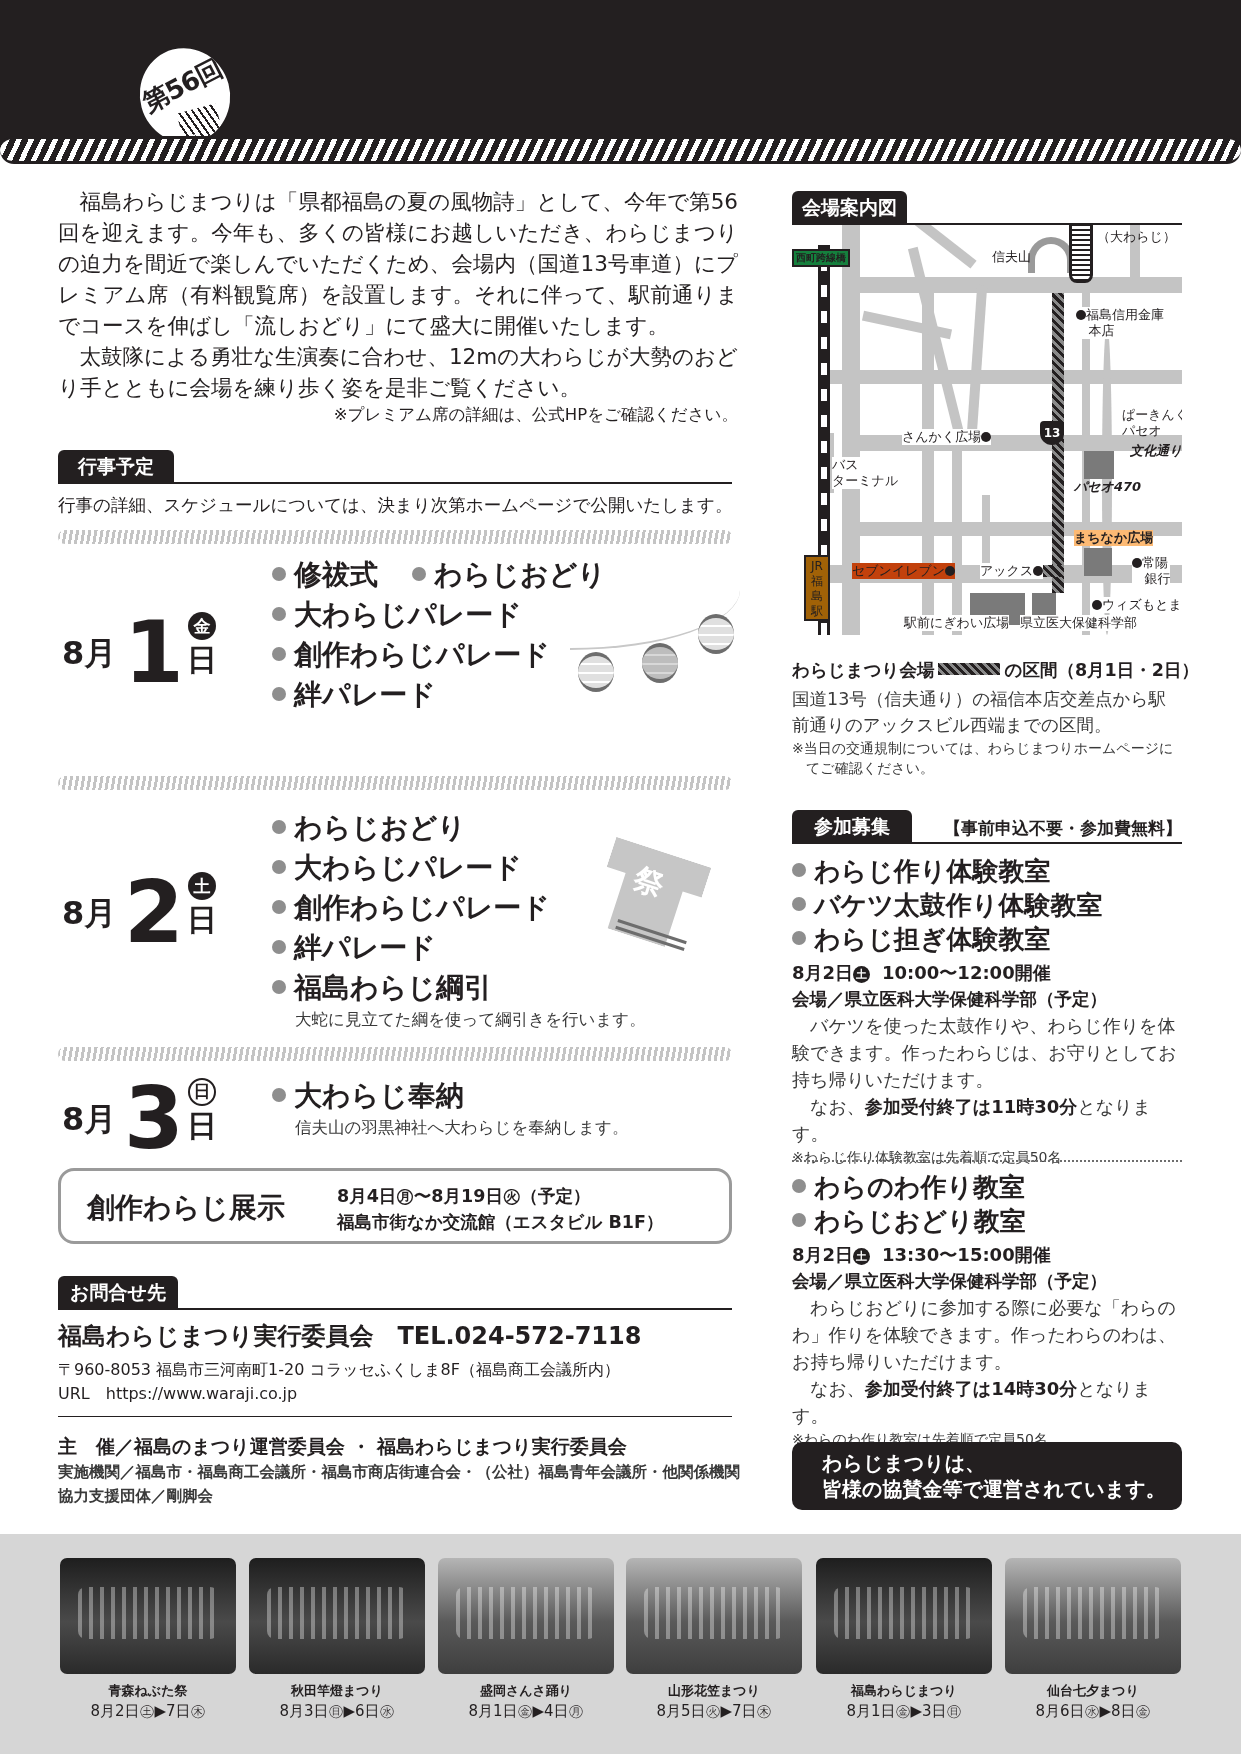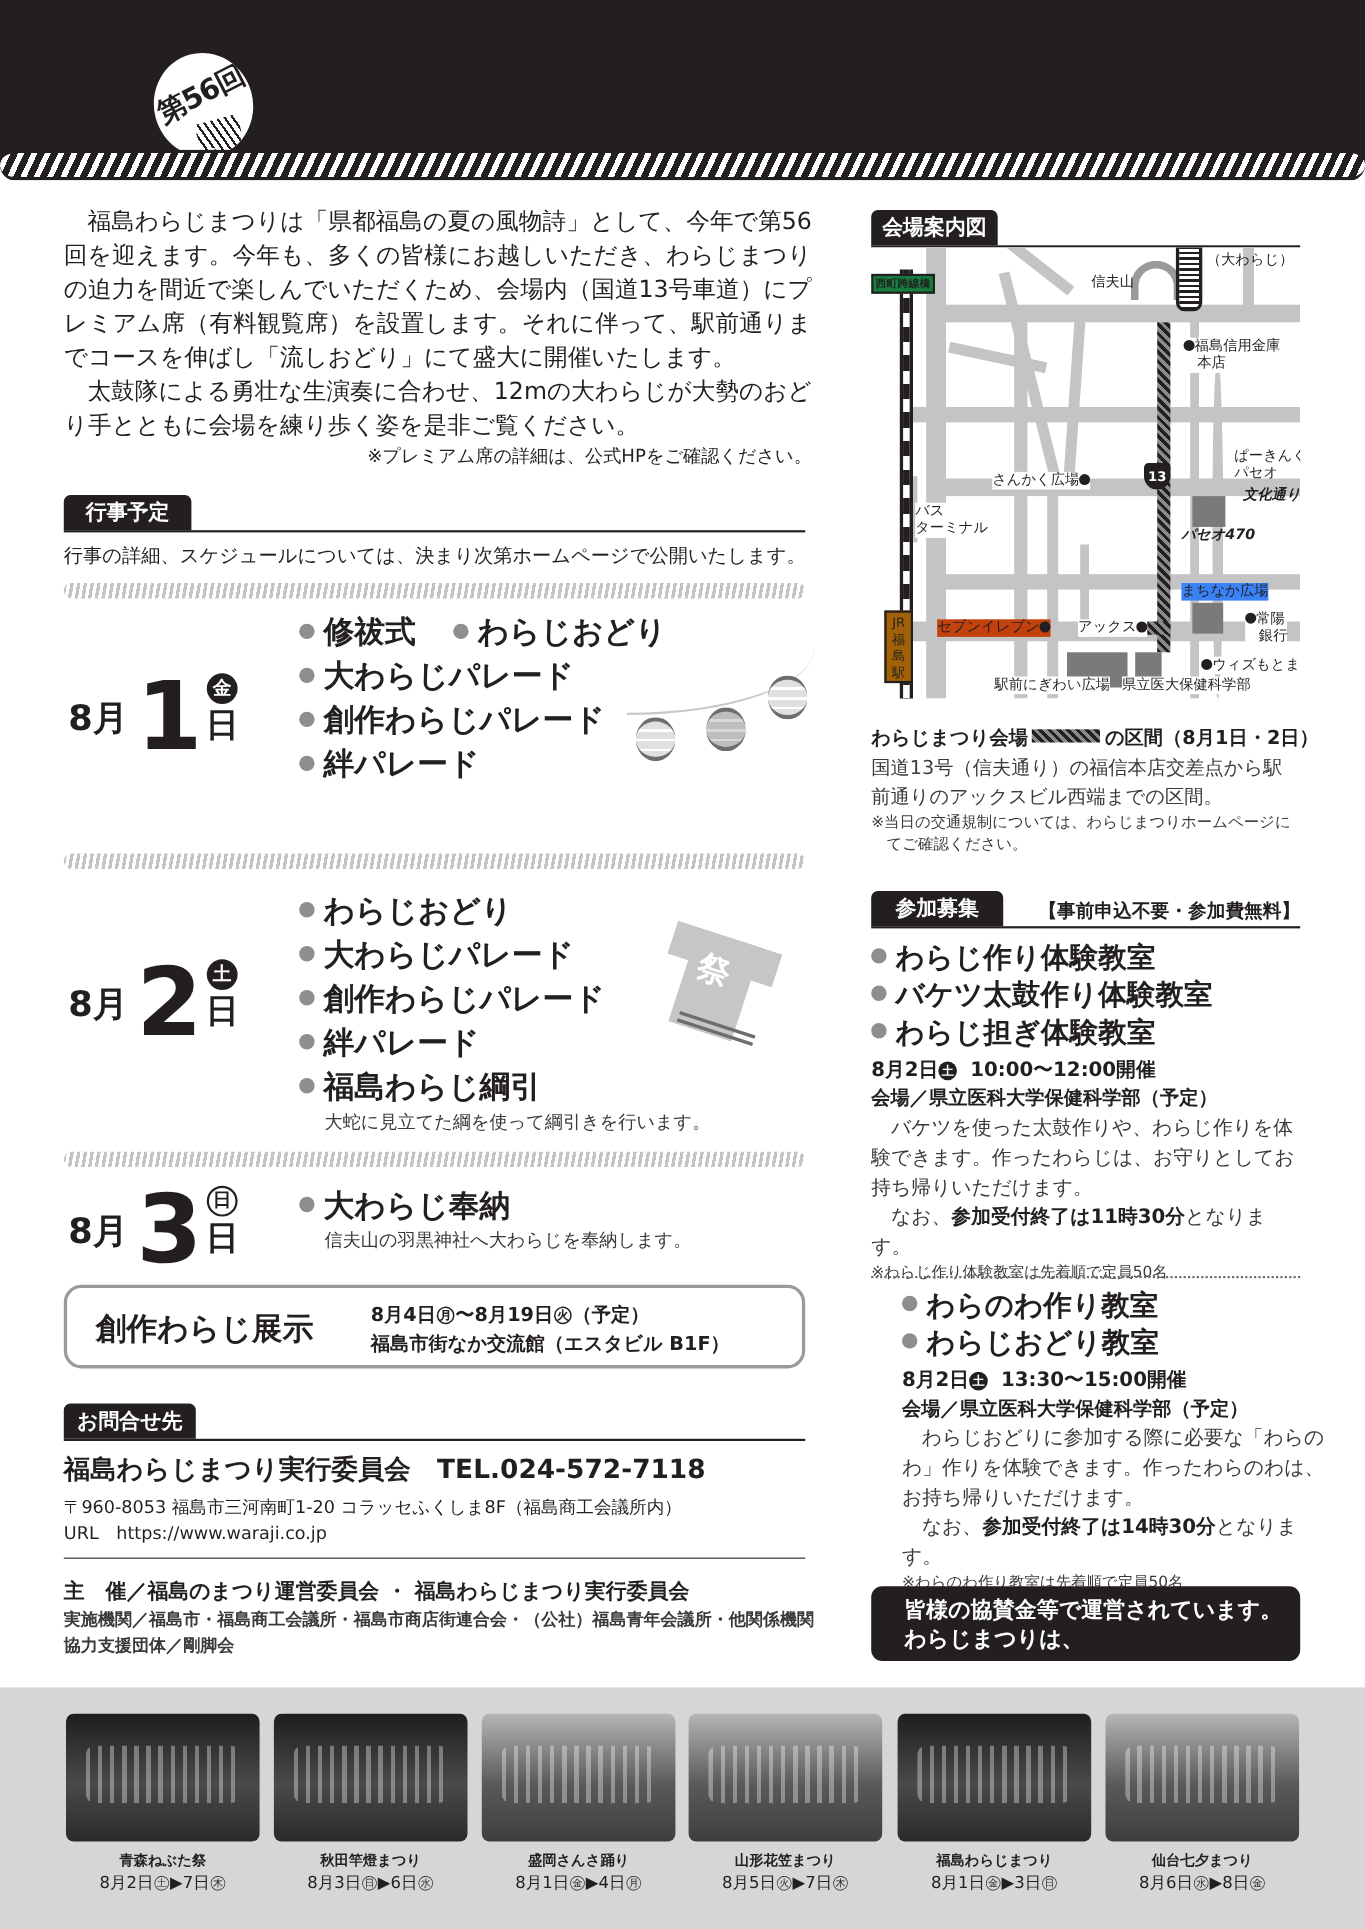--- a/index.html
+++ b/index.html
@@ -248,21 +248,21 @@
   <div class="blk" style="left:240px; top:368px; width:24px; height:32px;"></div>
 
   <div class="ml" style="left:305px; top:4px;">（大わらじ）</div>
   <div class="ml" style="left:200px; top:24px;">信夫山</div>
   <div class="ml" style="left:284px; top:82px; background:#fff;"><span class="pin"></span><span>福島信用金庫</span><br>&nbsp;&nbsp;&nbsp;<span>本店</span></div>
   <div class="ml" style="left:330px; top:182px;"><span>ぱーきんぐ</span><br><span>パセオ</span></div>
   <div class="ml b" style="left:338px; top:218px;text-align:center;">文化通り</div>
   <div class="ml b" style="left:282px; top:254px;">パセオ470</div>
   <div class="ml" style="left:110px; top:204px; background:#fff;"><span>さんかく広場</span><span class="pin"></span></div>
   <div class="ml" style="left:40px; top:232px; background:#fff;"><span>バス</span><br><span>ターミナル</span></div>
-  <div class="ml" style="left:282px; top:305px; background:#3b82f6;">まちなか広場</div>
+  <div class="ml" style="left:282px; top:305px; background:#fdba74;font-weight:bold;">まちなか広場</div>
   <div class="ml" style="left:340px; top:330px; background:#fff;"><span class="pin"></span><span>常陽</span><br>&nbsp;&nbsp;&nbsp;<span>銀行</span></div>
   <div class="ml" style="left:60px; top:338px; background:#c2410c;"><span>セブンイレブン</span><span class="pin"></span></div>
   <div class="ml" style="left:188px; top:338px; background:#fff;"><span>アックス</span><span class="pin"></span></div>
   <div class="ml" style="left:300px; top:372px; background:#fff;"><span class="pin"></span><span>ウィズもとまち</span></div>
   <div class="ml" style="left:112px; top:390px; background:#fff;">駅前にぎわい広場</div>
   <div class="ml" style="left:228px; top:390px; background:#fff;">県立医大保健科学部</div>
 </div>
 <div class="map-cap">
   <div class="map-cap-title"><span>わらじまつり会場</span><span class="sw"></span><span>の区間（8月1日・2日）</span></div>
   <div class="map-cap-body">国道13号（信夫通り）の福信本店交差点から駅前通りのアックスビル西端までの区間。</div>
@@ -280,33 +280,33 @@
   <div class="pev"><span class="dot"></span><span>わらじ担ぎ体験教室</span></div>
   <div class="ptime"><span>8月2日</span><span class="wk">土</span><span>10:00〜12:00開催</span></div>
   <div class="pplace">会場／県立医科大学保健科学部（予定）</div>
   <div class="pdesc">バケツを使った太鼓作りや、わらじ作りを体験できます。作ったわらじは、お守りとしてお持ち帰りいただけます。</div>
   <div class="pdesc"><span>なお、</span><b>参加受付終了は11時30分</b><span>となります。</span></div>
   <div class="pnote">※わらじ作り体験教室は先着順で定員50名</div>
 </div>
 
 <div class="dotline"></div>
 
-<div class="pblock" style="top:1170px;margin-left:28px;">
+<div class="pblock" style="top:1170px;">
   <div class="pev"><span class="dot"></span><span>わらのわ作り教室</span></div>
   <div class="pev"><span class="dot"></span><span>わらじおどり教室</span></div>
   <div class="ptime"><span>8月2日</span><span class="wk">土</span><span>13:30〜15:00開催</span></div>
   <div class="pplace">会場／県立医科大学保健科学部（予定）</div>
   <div class="pdesc">わらじおどりに参加する際に必要な「わらのわ」作りを体験できます。作ったわらのわは、お持ち帰りいただけます。</div>
   <div class="pdesc"><span>なお、</span><b>参加受付終了は14時30分</b><span>となります。</span></div>
   <div class="pnote">※わらのわ作り教室は先着順で定員50名</div>
 </div>
 
 <div class="sponsor">
+  <div>わらじまつりは、</div>
   <div>皆様の協賛金等で運営されています。</div>
-  <div>わらじまつりは、</div>
 </div>
 
 <div class="strip">
   <div class="fest" style="left:60px;">
     <div class="photo"></div>
     <div class="fest-name">青森ねぶた祭</div>
     <div class="fest-date">8月2日㊏▶7日㊍</div>
   </div>
   <div class="fest" style="left:249px;">
     <div class="photo"></div>

